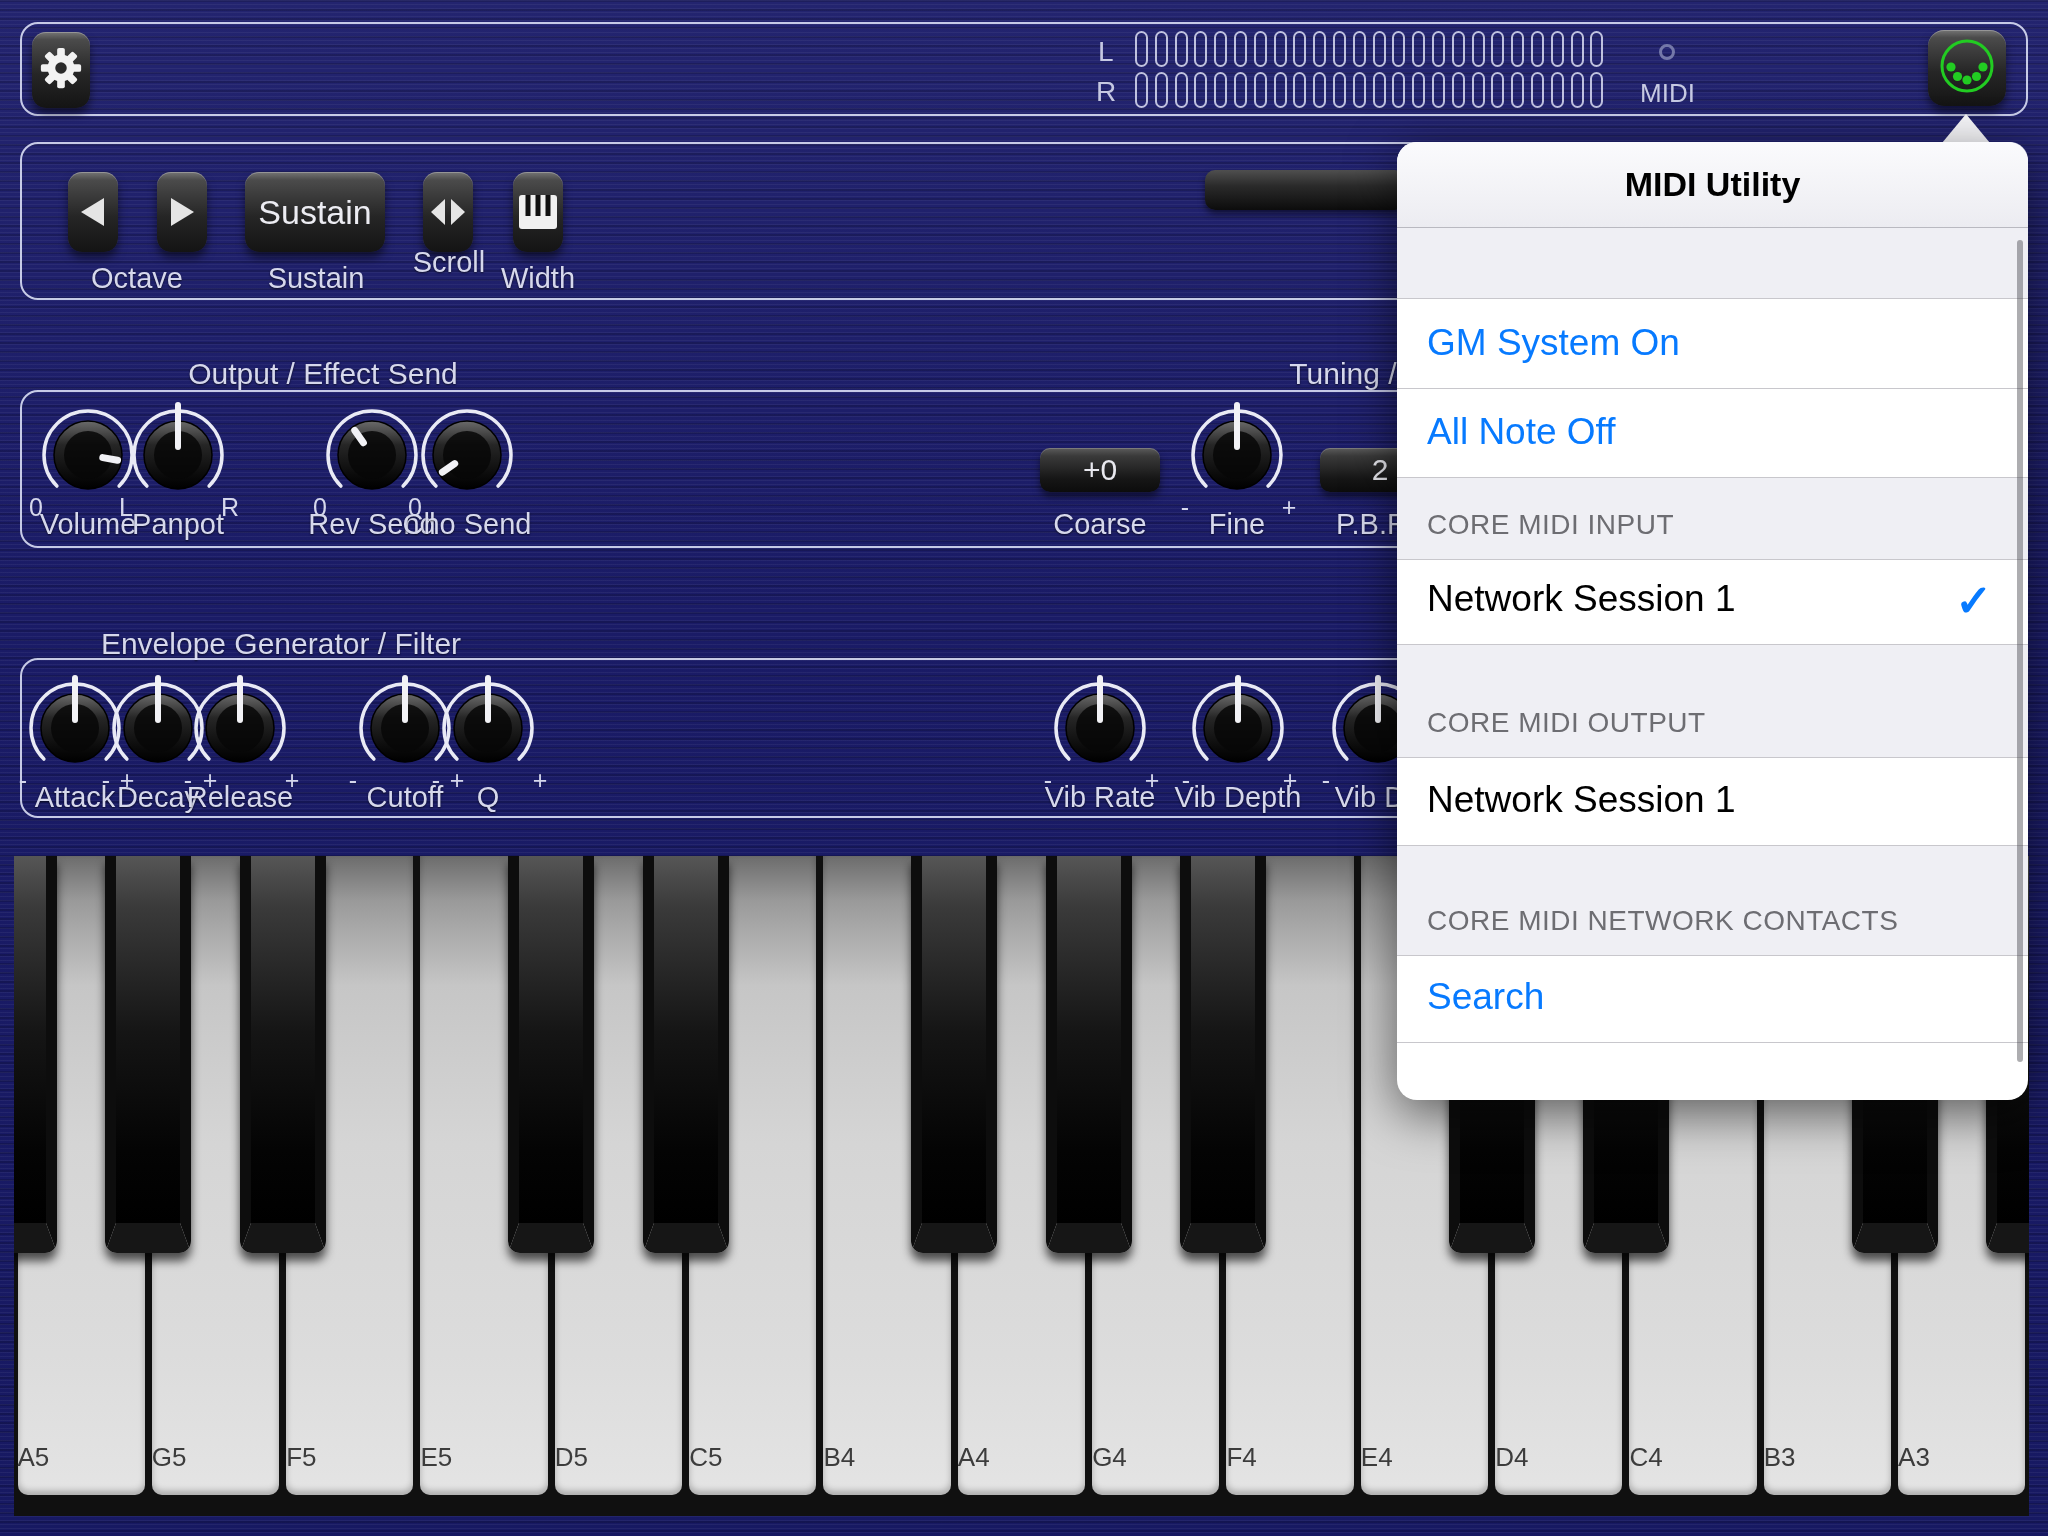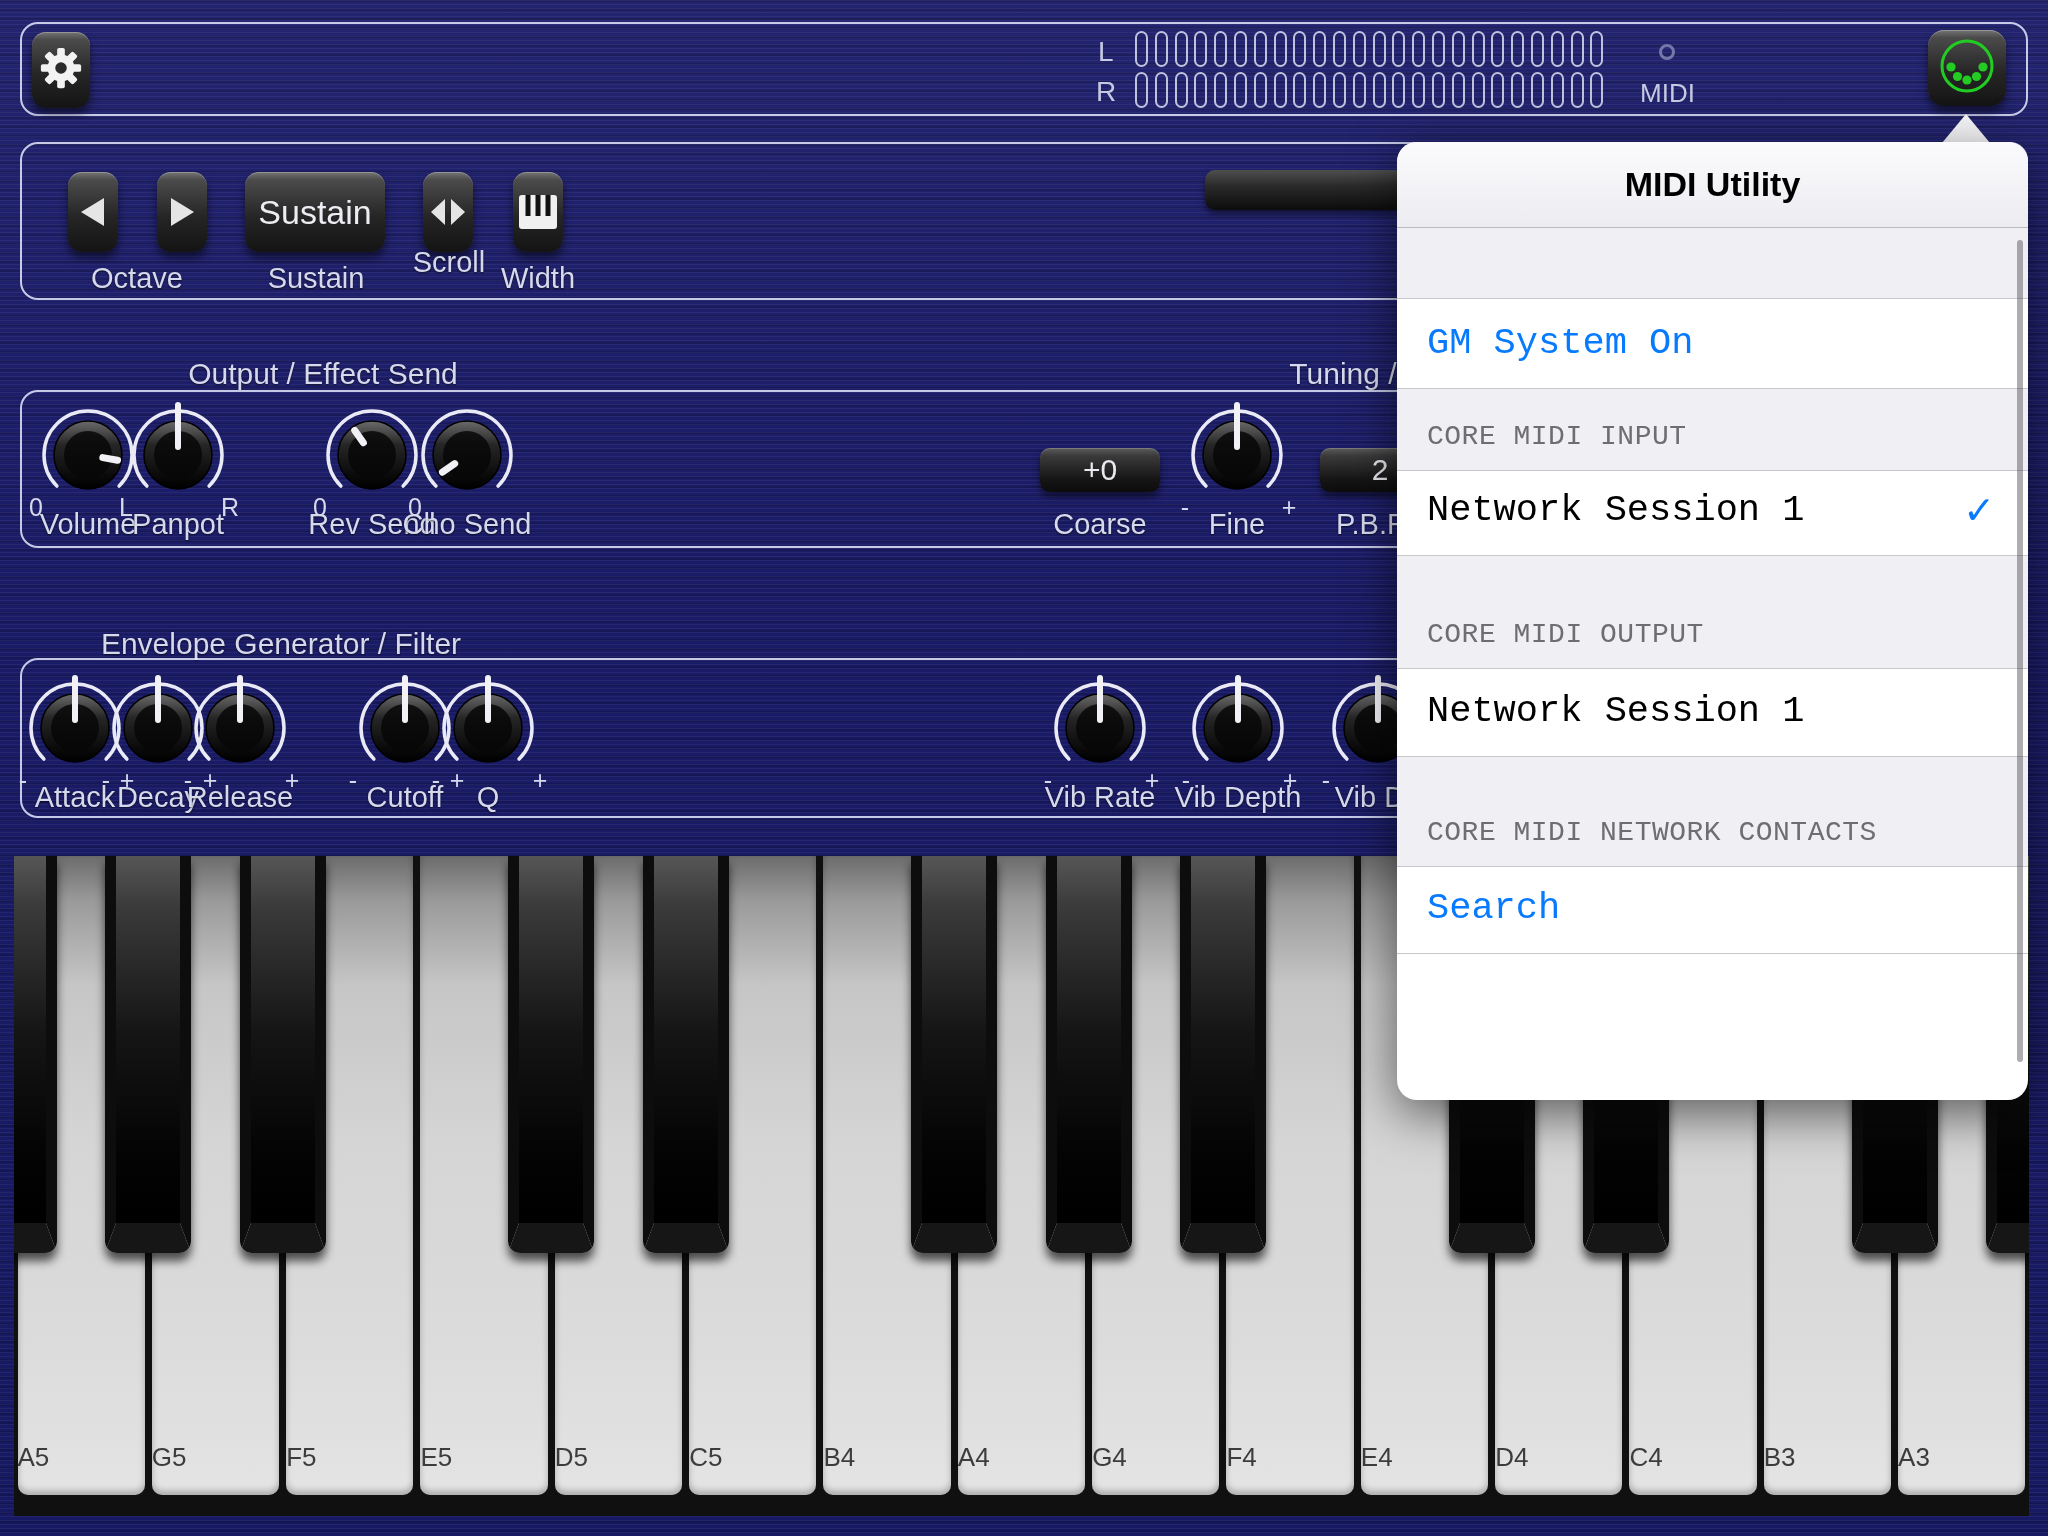--- a/index.html
+++ b/index.html
@@ -48,21 +48,21 @@
     box-shadow:0 8px 10px rgba(0,0,0,0.65);}
   
   #popover{position:absolute;left:1397px;top:142px;width:631px;height:958px;border-radius:20px;
     background:#fff;box-shadow:0 14px 50px rgba(0,0,0,0.55);overflow:hidden;}
   #popover-arrow{position:absolute;left:1942px;top:114px;width:0;height:0;
     border-left:24px solid transparent;border-right:24px solid transparent;
     border-bottom:29px solid #f5f5f8;}
   #pop-header{height:86px;background:linear-gradient(180deg,#fbfbfd,#ececf1);
     border-bottom:1.5px solid #b9b9c0;box-sizing:border-box;
     font-size:34px;font-weight:bold;color:#000;text-align:center;line-height:84px;}
-  .pop-block{position:relative;box-sizing:border-box;border-top:1.5px solid #c8c7cc;font-family:Liberation Mono, monospace;}
+  .pop-block{position:relative;box-sizing:border-box;border-top:1.5px solid #c8c7cc;}
   .pop-block:first-of-type{border-top:none;}
   .pop-spacer,.pop-section{background:#efeff4;}
   .pop-action,.pop-item,.pop-tail{background:#ffffff;}
   .pop-row-text{position:absolute;left:30px;bottom:24px;font-size:37px;}
   .pop-action .pop-row-text{color:#077aff;}
   .pop-item .pop-row-text{color:#000;}
   .pop-section .sec-label{position:absolute;left:30px;bottom:18px;font-size:28px;color:#6d6d72;letter-spacing:0.5px;}
   .pop-check{position:absolute;right:36px;bottom:18px;color:#077aff;font-size:44px;font-weight:bold;}
   #pop-scrollbar{position:absolute;right:5px;top:98px;width:6px;height:822px;border-radius:3px;background:rgba(60,60,67,0.42);}
 </style>
@@ -528,20 +528,23 @@
     </div>
 
   <div id="popover-arrow"></div>
   <div id="popover">
     <div id="pop-header">MIDI Utility</div>
     <div id="pop-body">
         <div class="pop-block pop-spacer" style="height: 70px;"></div>
         <div class="pop-block pop-action" style="height: 90px;">
           <div class="pop-row-text">GM System On</div>
         </div>
+        <div class="pop-block pop-action" style="height: 89px;">
+          <div class="pop-row-text">All Note Off</div>
+        </div>
         <div class="pop-block pop-section" style="height: 82px;">
           <div class="sec-label">CORE MIDI INPUT</div>
         </div>
         <div class="pop-block pop-item" style="height: 85px;">
           <div class="pop-row-text">Network Session 1</div>
           <div class="pop-check">✓</div>
         </div>
         <div class="pop-block pop-section" style="height: 113px;">
           <div class="sec-label">CORE MIDI OUTPUT</div>
         </div>

